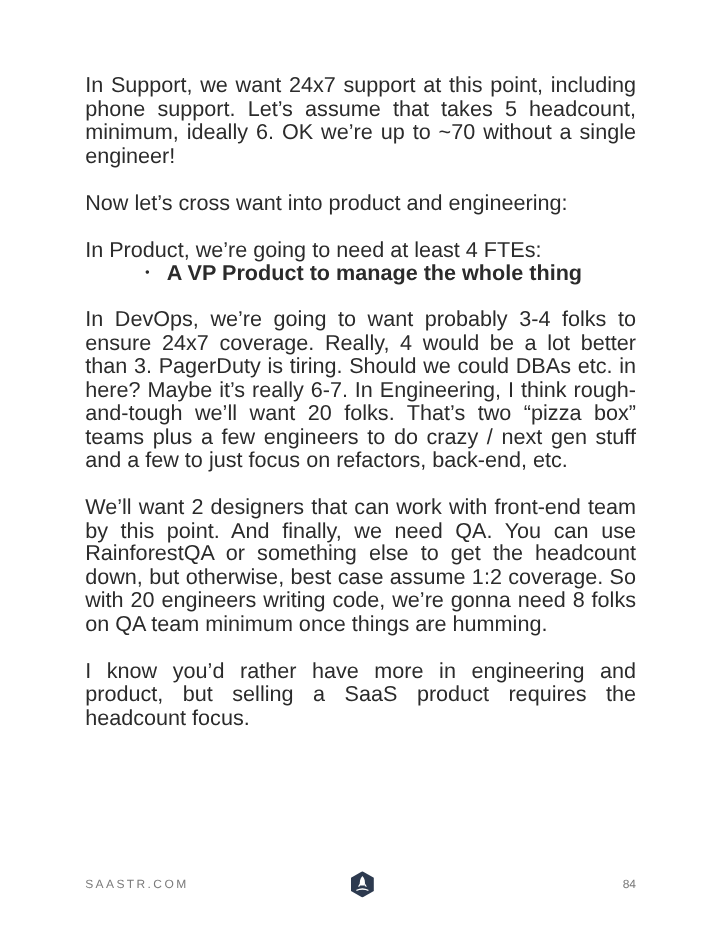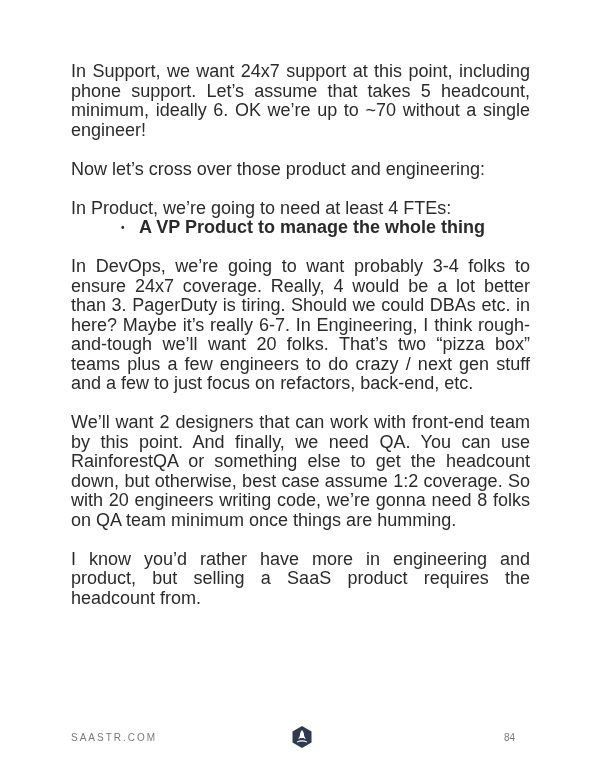--- a/index.html
+++ b/index.html
@@ -7,36 +7,36 @@
          font-family:"Liberation Sans", "DejaVu Sans", sans-serif; color:#2b2b2b; }
   .content { position:absolute; left:71px; top:62px; width:459px;
              font-size:18px; line-height:19.5px; }
   .content p { margin:0 0 19.5px 0; text-align:justify; }
   .content p.last { margin-bottom:0; }
   ul.bullets { list-style:none; margin:-19.5px 0 19.5px 0; padding:0 0 0 50px; }
   ul.bullets li { position:relative; padding-left:18px; text-align:justify;font-weight:bold; }
   ul.bullets li::before { content:"•"; position:absolute; left:0; top:0; font-size:10px; }
   .footer { position:absolute; left:71px; top:726px; width:459px; height:26px; }
   .footer-site { position:absolute; left:0; top:6px; font-size:10px; letter-spacing:2px; color:#7a7a7a; }
-  .footer-page { position:absolute; right:15px; top:6px; font-size:10px; color:#7a7a7a; }
+  .footer-page { position:absolute; right:0; top:6px; font-size:10px; color:#7a7a7a; }
   .footer-logo { position:absolute; left:221px; top:0; width:20px; height:22px; }
 </style>
 </head>
 <body>
 
 <div class="content">
   <p>In Support, we want 24x7 support at this point, including phone support. Let’s assume that takes 5 headcount, minimum, ideally 6. OK we’re up to ~70 without a single engineer!</p>
-  <p>Now let’s cross over those product and engineering:</p>
+  <p>Now let’s cross want into product and engineering:</p>
   <p>In Product, we’re going to need at least 4 FTEs:</p>
   <ul class="bullets">
     <li>A VP Product to manage the whole thing</li>
   </ul>
   <p>In DevOps, we’re going to want probably 3-4 folks to ensure 24x7 coverage. Really, 4 would be a lot better than 3. PagerDuty is tiring. Should we could DBAs etc. in here? Maybe it’s really 6-7. In Engineering, I think rough-and-tough we’ll want 20 folks. That’s two “pizza box” teams plus a few engineers to do crazy / next gen stuff and a few to just focus on refactors, back-end, etc.</p>
   <p>We’ll want 2 designers that can work with front-end team by this point. And finally, we need QA. You can use RainforestQA or something else to get the headcount down, but otherwise, best case assume 1:2 coverage. So with 20 engineers writing code, we’re gonna need 8 folks on QA team minimum once things are humming.</p>
-  <p class="last">I know you’d rather have more in engineering and product, but selling a SaaS product requires the headcount from.</p>
+  <p class="last">I know you’d rather have more in engineering and product, but selling a SaaS product requires the headcount focus.</p>
 </div>
 
 <div class="footer">
   <span class="footer-site">SAASTR.COM</span>
   <span class="footer-logo">
     <svg width="20" height="22" viewBox="0 0 20 22">
       <polygon points="10,0 19.5,5.5 19.5,16.5 10,22 0.5,16.5 0.5,5.5" fill="#2d3a4f"></polygon>
       <path d="M10 4 C12 6 12.5 9 12 12 L8 12 C7.5 9 8 6 10 4 Z" fill="#ffffff"></path>
       <path d="M8 10 L6.2 13 L8 12.5 Z M12 10 L13.8 13 L12 12.5 Z" fill="#ffffff"></path>
       <path d="M5 15.5 Q10 13 15 15.5 L15 16.5 Q10 14.5 5 16.5 Z" fill="#ffffff"></path>

